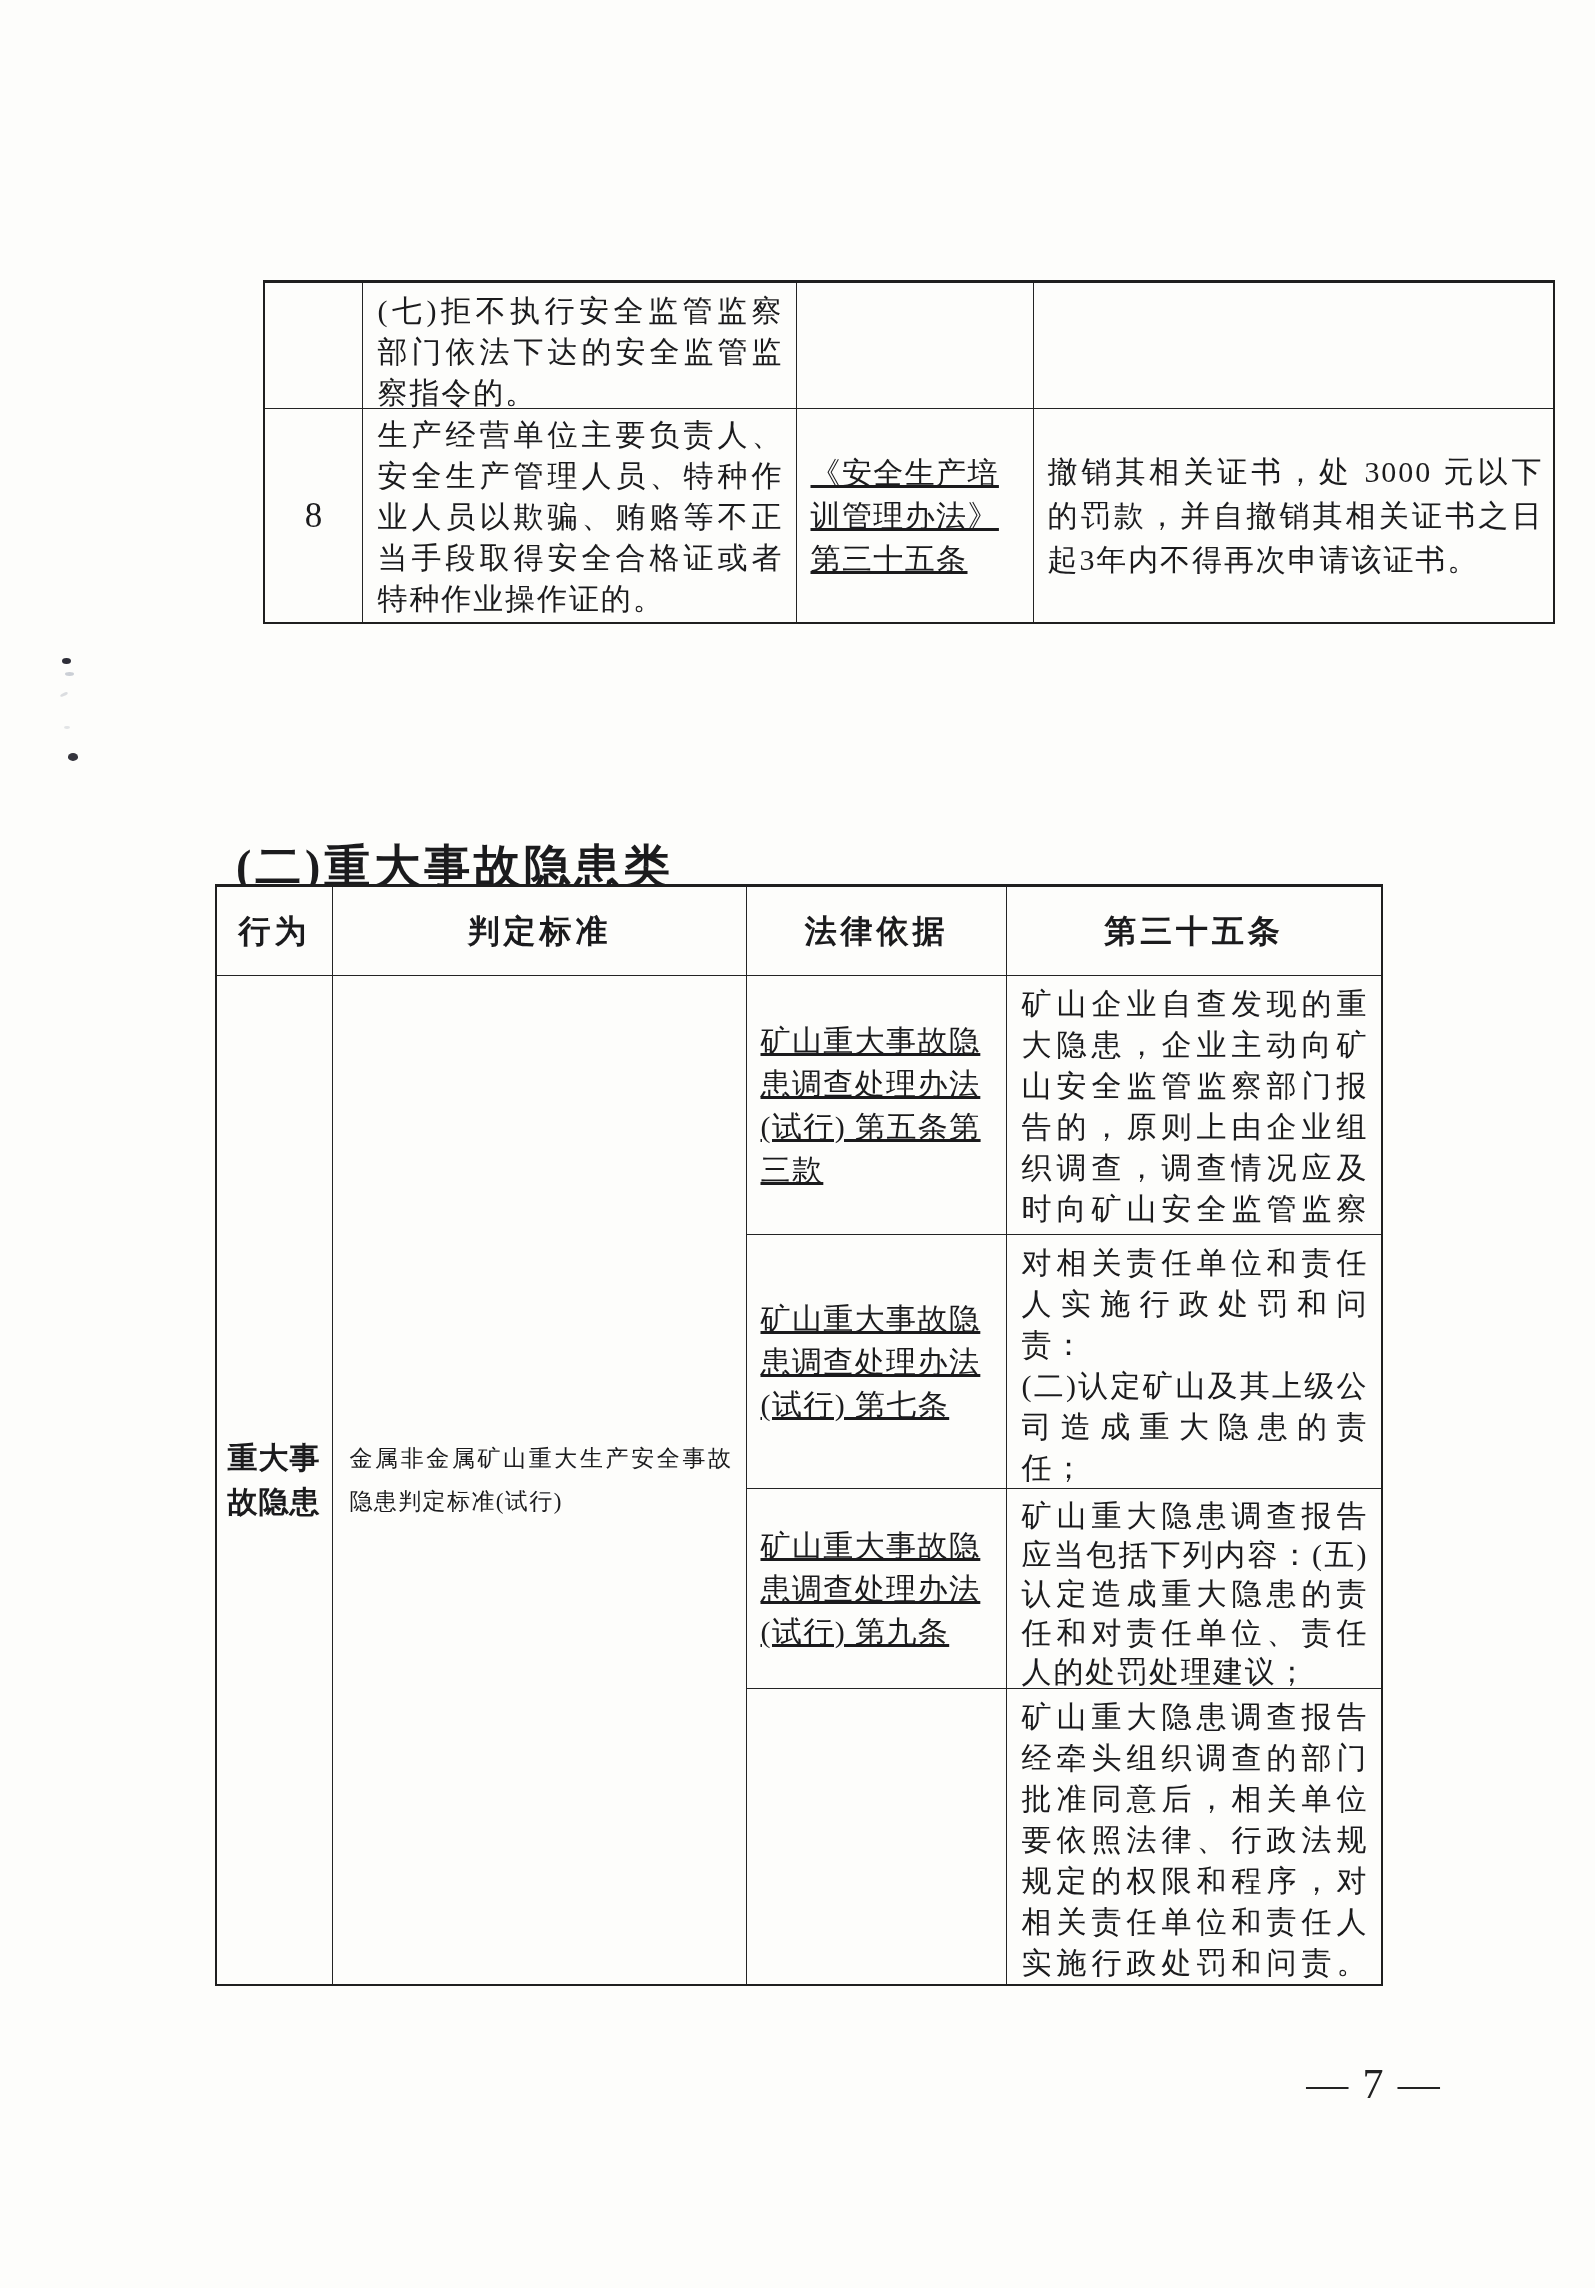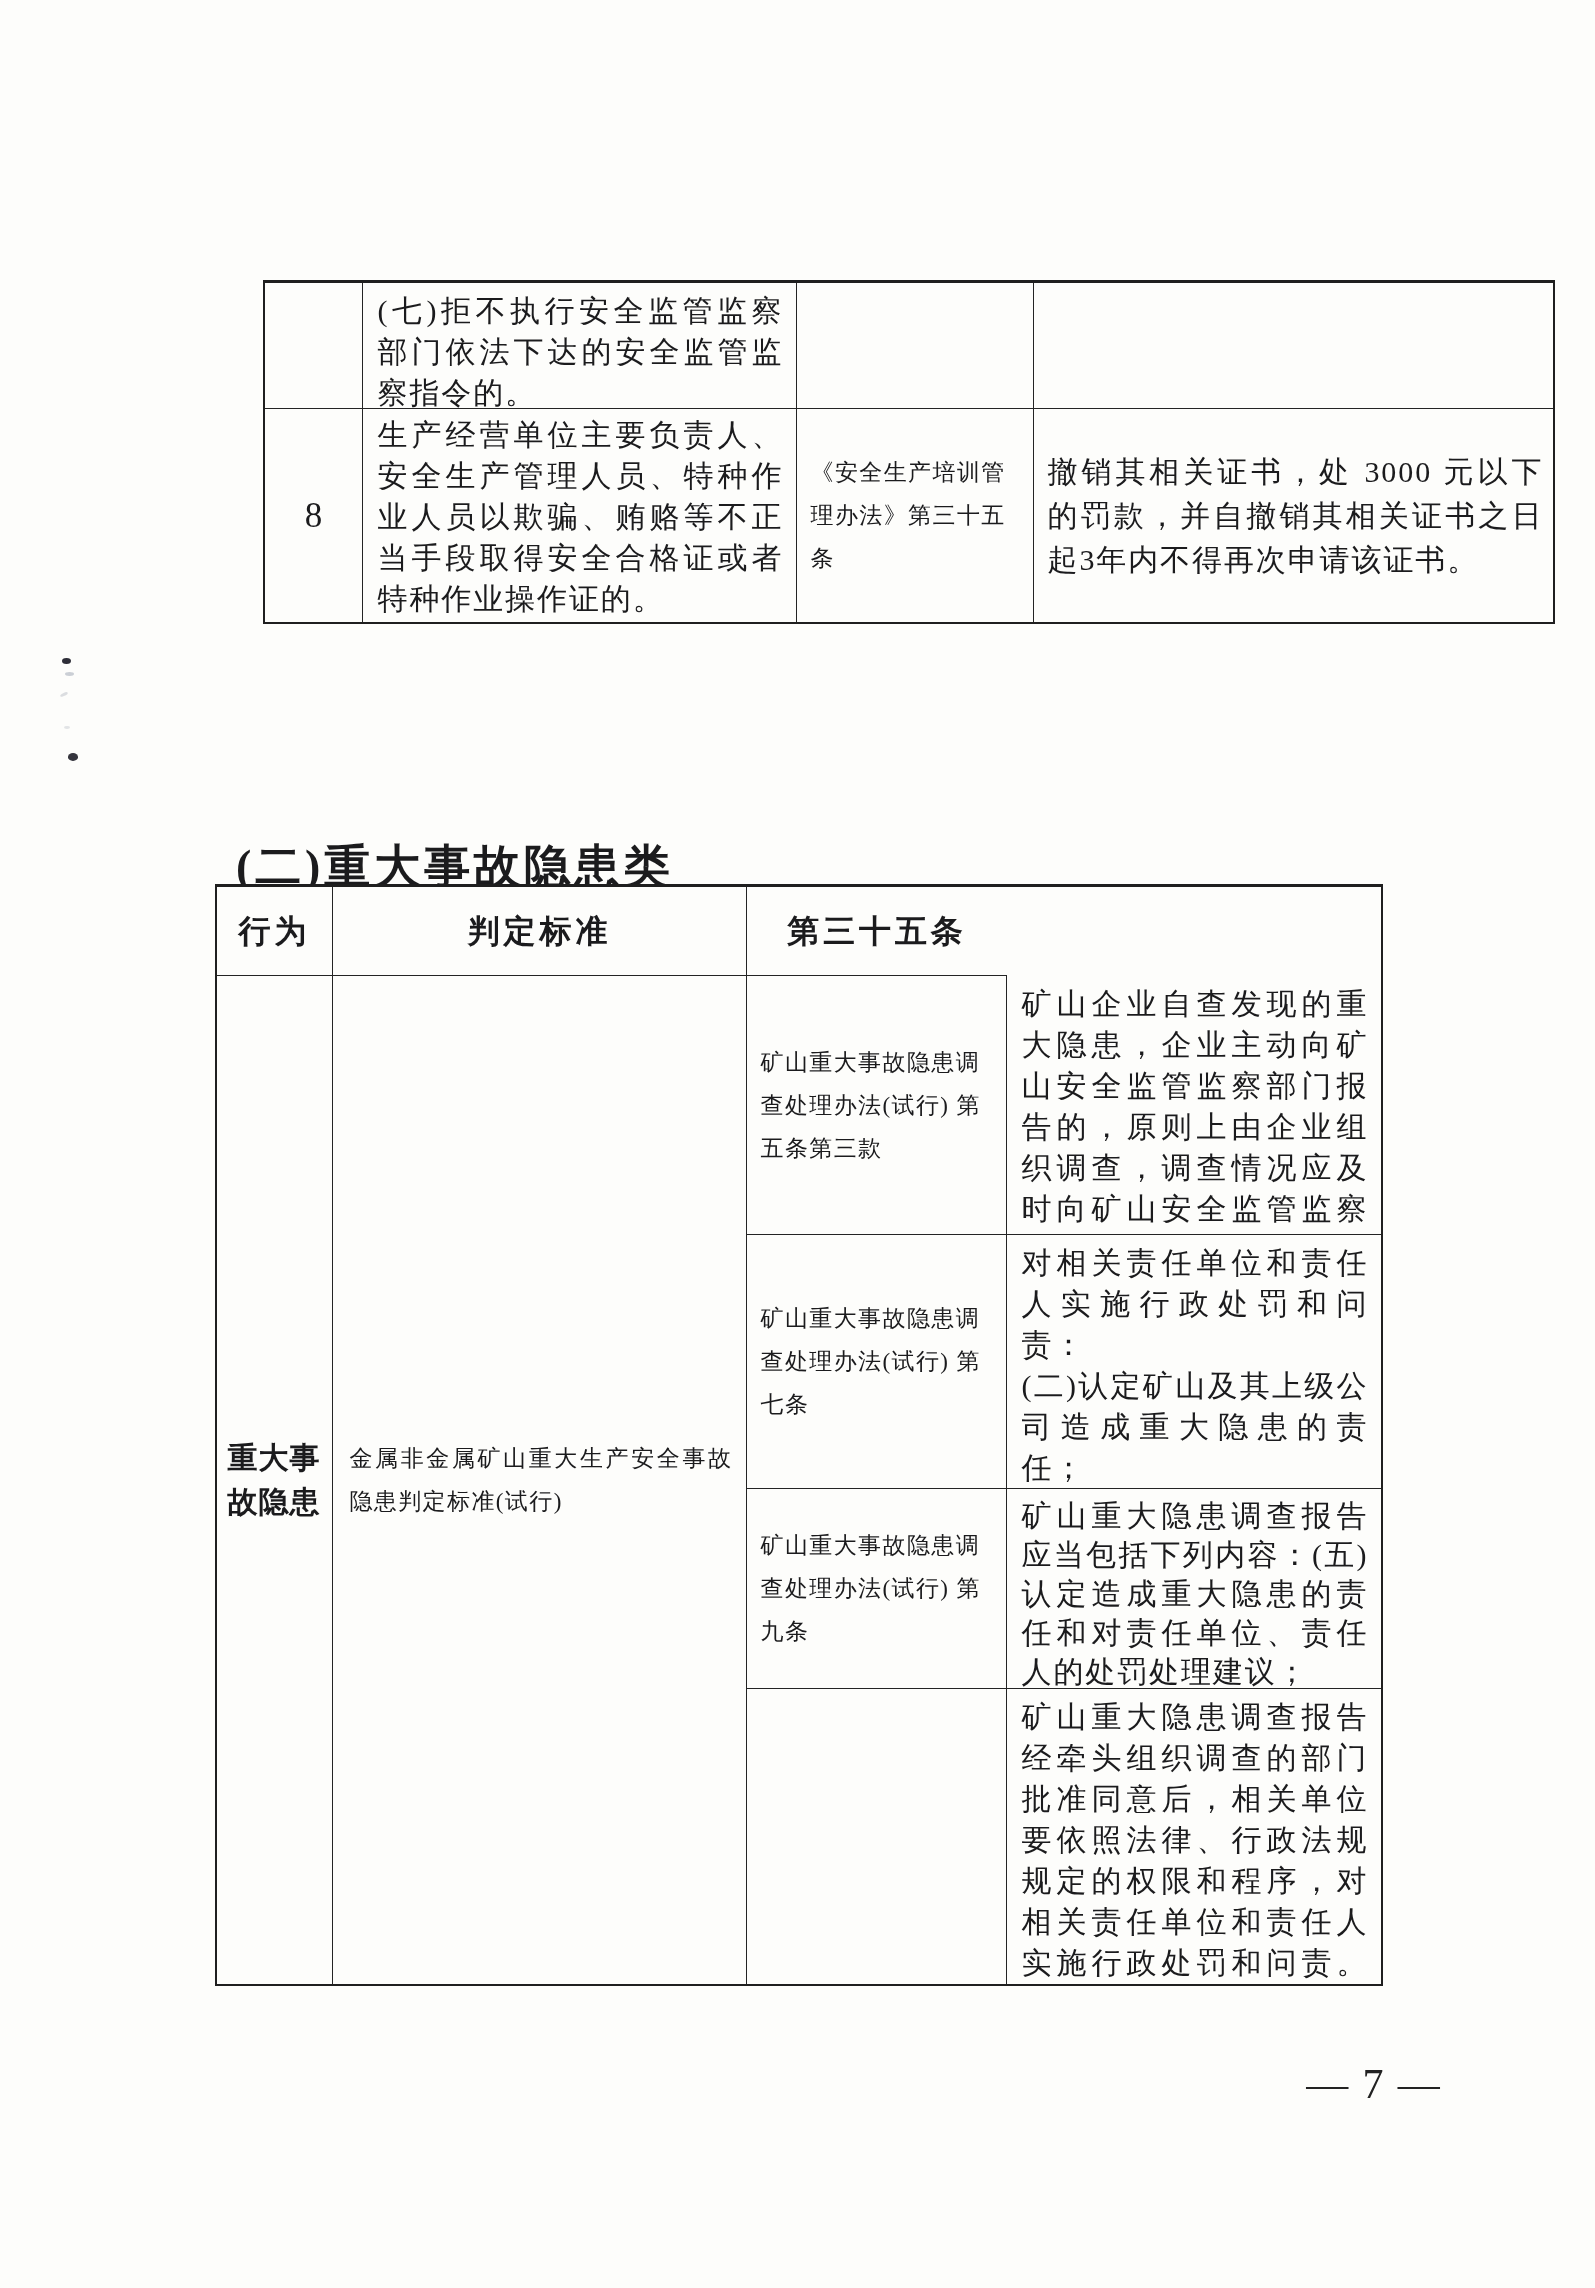--- a/index.html
+++ b/index.html
@@ -45,22 +45,23 @@
   .h-center { align-items: center; text-align: center; }
   .justify { text-align: justify; text-justify: inter-character; }
   .pad-body { padding: 6.8px 12.6px 3.9px 14.5px; }
   .prewrap { white-space: pre-line; }
   .hdr {
     font-weight: 700; font-size: 32px; letter-spacing: 3.9px;
     display: flex; align-items: center; justify-content: center;
   }
   .rowno { font-size: 35px; letter-spacing: 0; }
   .basis-cell {
-    font-size: 23px; letter-spacing: 1.4px; line-height: 43px;
+    font-size: 30px; letter-spacing: 1.4px; line-height: 43px;
     padding: 3.9px 7.7px 3.9px 13.5px;
+    text-decoration: underline;
   }
   .conseq { line-height: 41px; }
   .conseq.tight { line-height: 39px; }
   .criteria-big {
     font-size: 23px; letter-spacing: 1.4px; line-height: 43px;
     padding: 3.9px 13.5px 3.9px 16.4px;
   }
   .behavior-cell {
     font-weight: 700; font-size: 30px; letter-spacing: 1px; line-height: 44px;
     padding: 0 10.6px;
@@ -96,20 +97,21 @@
   <div class="cell last-row v-center basis-cell">《安全生产培训管理办法》第三十五条</div>
   <div class="cell last-row last-col v-center justify" style="padding: 3.9px 9.7px 3.9px 13.5px; line-height:44px;">撤销其相关证书，处 3000 元以下的罚款，并自撤销其相关证书之日起3年内不得再次申请该证书。</div>
 </div>
 
 <div id="section-heading">(二)重大事故隐患类</div>
 
 <div id="table2" class="tbl">
 
   <div class="cell hdr">行为</div>
   <div class="cell hdr">判定标准</div>
+  <div class="cell hdr">法律依据</div>
   <div class="cell hdr last-col">第三十五条</div>
 
   <div class="cell last-row v-center behavior-cell" style="grid-row: 2 / 6; grid-column: 1;">重大事故隐患</div>
 
   <div class="cell last-row v-center justify criteria-big" style="grid-row: 2 / 6; grid-column: 2;">金属非金属矿山重大生产安全事故隐患判定标准(试行)</div>
 
   <div class="cell v-center basis-cell" style="grid-row: 2; grid-column: 3;">矿山重大事故隐患调查处理办法(试行) 第五条第三款</div>
   <div class="cell v-center basis-cell" style="grid-row: 3; grid-column: 3;">矿山重大事故隐患调查处理办法(试行) 第七条</div>
   <div class="cell v-center basis-cell" style="grid-row: 4; grid-column: 3;">矿山重大事故隐患调查处理办法(试行) 第九条</div>
   <div class="cell last-row basis-cell" style="grid-row: 5; grid-column: 3;"></div>

